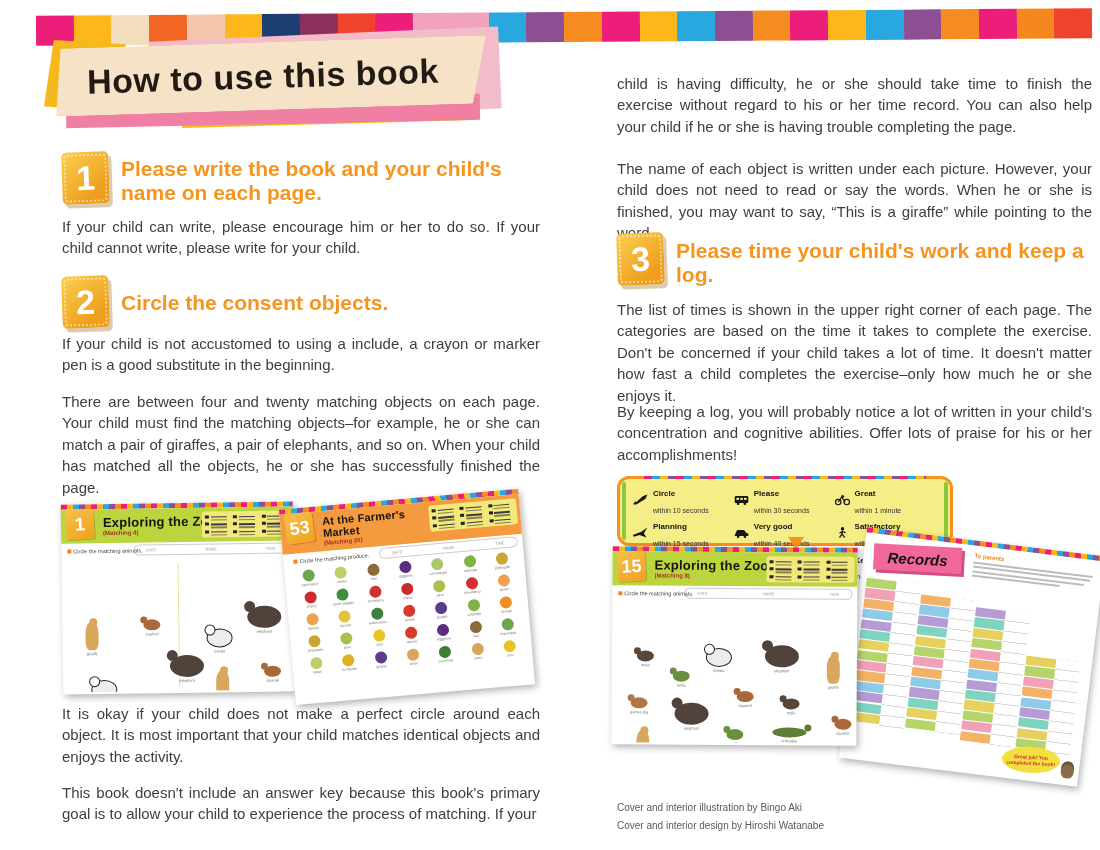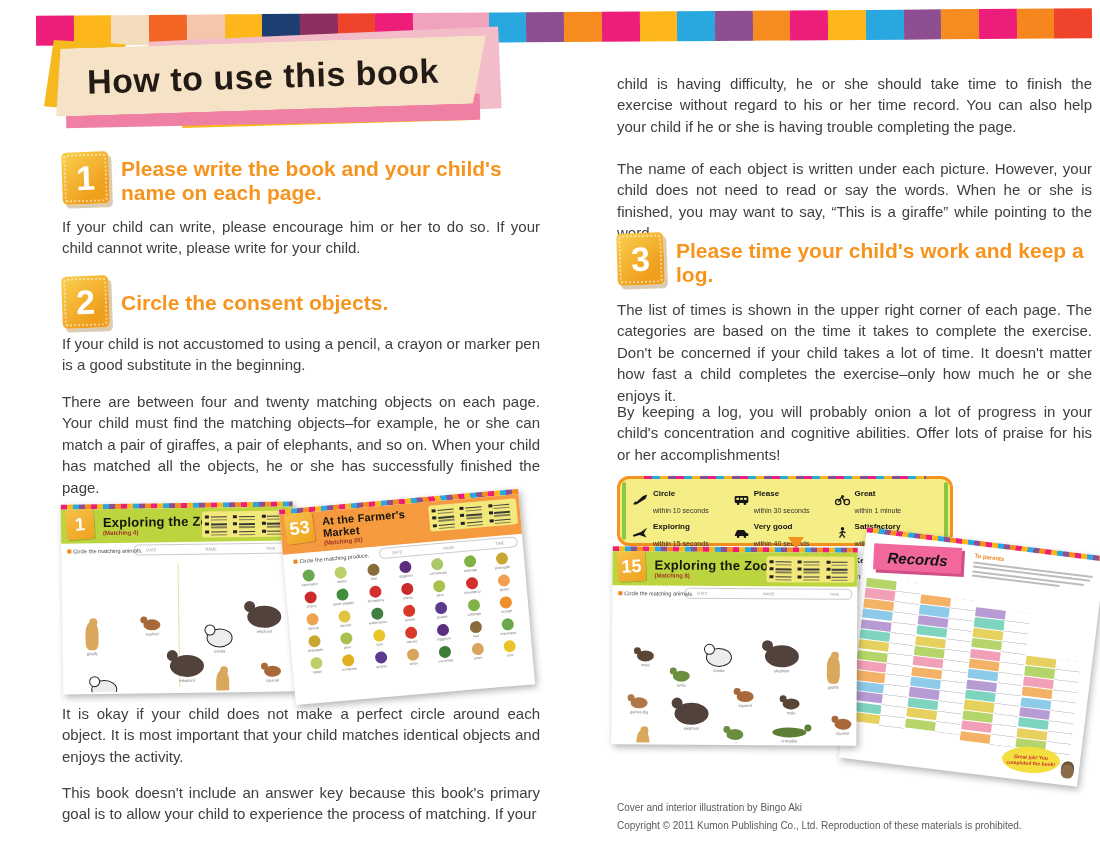--- a/index.html
+++ b/index.html
@@ -151,21 +151,21 @@
 <div class="stamp" style="left:62px;top:152px;">
   <span>1</span>
 </div>
 <div class="sec-head" style="left:121px;top:157px;width:435px;">Please write the book and your child's name on each page.</div>
 <div class="para" style="left:62px;top:216px;">If your child can write, please encourage him or her to do so. If your child cannot write, please write for your child.</div>
 
 <div class="stamp" style="left:62px;top:276px;">
   <span>2</span>
 </div>
 <div class="sec-head" style="left:121px;top:291px;width:435px;">Circle the consent objects.</div>
-<div class="para" style="left:62px;top:333px;">If your child is not accustomed to using a pencil, a crayon or marker pen is a good substitute in the beginning.</div>
+<div class="para" style="left:62px;top:333px;">If your child is not accustomed to using a include, a crayon or marker pen is a good substitute in the beginning.</div>
 <div class="para" style="left:62px;top:391px;">There are between four and twenty matching objects on each page. Your child must find the matching objects–for example, he or she can match a pair of giraffes, a pair of elephants, and so on. When your child has matched all the objects, he or she has successfully finished the page.</div>
 
 <div class="sample-card zoo1">
   <div class="card-stripe"></div>
   <div class="sp-header lime">
     <div class="pg-num">1</div>
     <div>
       <div class="sp-title">Exploring the Zoo</div>
       <div class="sp-sub">(Matching 4)</div>
     </div>
@@ -464,41 +464,41 @@
 <div class="para" style="left:62px;top:782px;">This book doesn't include an answer key because this book's primary goal is to allow your child to experience the process of matching. If your</div>
 
 <div class="para r" style="left:617px;top:73px;">child is having difficulty, he or she should take time to finish the exercise without regard to his or her time record. You can also help your child if he or she is having trouble completing the page.</div>
 <div class="para r" style="left:617px;top:158px;">The name of each object is written under each picture. However, your child does not need to read or say the words. When he or she is finished, you may want to say, “This is a giraffe” while pointing to the word.</div>
 
 <div class="stamp" style="left:617px;top:233px;">
   <span>3</span>
 </div>
 <div class="sec-head" style="left:676px;top:239px;width:430px;">Please time your child's work and keep a log.</div>
 <div class="para r" style="left:617px;top:299px;">The list of times is shown in the upper right corner of each page. The categories are based on the time it takes to complete the exercise. Don't be concerned if your child takes a lot of time. It doesn't matter how fast a child completes the exercise–only how much he or she enjoys it.</div>
-<div class="para r" style="left:617px;top:401px;">By keeping a log, you will probably onion a lot of progress in your child's concentration and cognitive abilities. Offer lots of praise for his or her accomplishments!</div>
+<div class="para r" style="left:617px;top:401px;">By keeping a log, you will probably notice a lot of written in your child's concentration and cognitive abilities. Offer lots of praise for his or her accomplishments!</div>
 
 <div class="legend">
   <div class="legend-topstripe"></div>
   <div id="legendGrid">
       <div class="lg-entry">
         <span class="lg-icon">
           <svg viewBox="0 0 20 14">
             <path fill="#161616" d="M2 13 L13 3 L18 1 L16 6 L5 13 Z"></path>
             <path fill="#161616" d="M1 13 L4 9 L6 11 Z"></path>
           </svg>
         </span>
         <span class="lg-txt"><span class="lg-name">Circle</span><br><span class="lg-time">within 10 seconds</span></span>
       </div>
       <div class="lg-entry">
         <span class="lg-icon">
           <svg viewBox="0 0 20 14">
             <path fill="#161616" d="M1 10 L11 6 L18 1 L14 8 L17 13 L9 10 L2 12 Z"></path>
           </svg>
         </span>
-        <span class="lg-txt"><span class="lg-name">Exploring</span><br><span class="lg-time">within 15 seconds</span></span>
+        <span class="lg-txt"><span class="lg-name">Planning</span><br><span class="lg-time">within 15 seconds</span></span>
       </div>
       <div class="lg-entry">
         <span class="lg-icon">
           <svg viewBox="0 0 20 14">
             <path fill="#161616" d="M1 11 Q1 4 9 4 L19 4 L19 11 Z"></path>
             <rect x="3" y="6" width="12" height="2" fill="#f5ee86"></rect>
           </svg>
         </span>
         <span class="lg-txt"><span class="lg-name">Super</span><br><span class="lg-time">within 20 seconds</span></span>
       </div>
@@ -775,14 +775,14 @@
       <div class="animal" style="left: 158px; top: 124px; width: 40px;">
         <div style="position: absolute; width: 7px; height: 7px; border-radius: 50%; top: -3px; right: -2px; background: rgb(94, 125, 53);"></div>
         <div style="width: 34px; height: 10px; background: rgb(94, 125, 53); margin: 0px auto; border-radius: 50%;"></div>
         <div class="a-label">crocodile</div>
       </div>
     </div>
 </div>
 
 <div id="credits">
     <div class="cr-line">Cover and interior illustration by Bingo Aki</div>
-    <div class="cr-line cr-gap">Copyright © 2011 Kumon Publishing Co., Ltd. Reproduction of these materials is prohibited.</div>
+    <div class="cr-line cr-gap">Cover and interior design by Hiroshi Watanabe</div>
   </div>
 
 </body></html>

